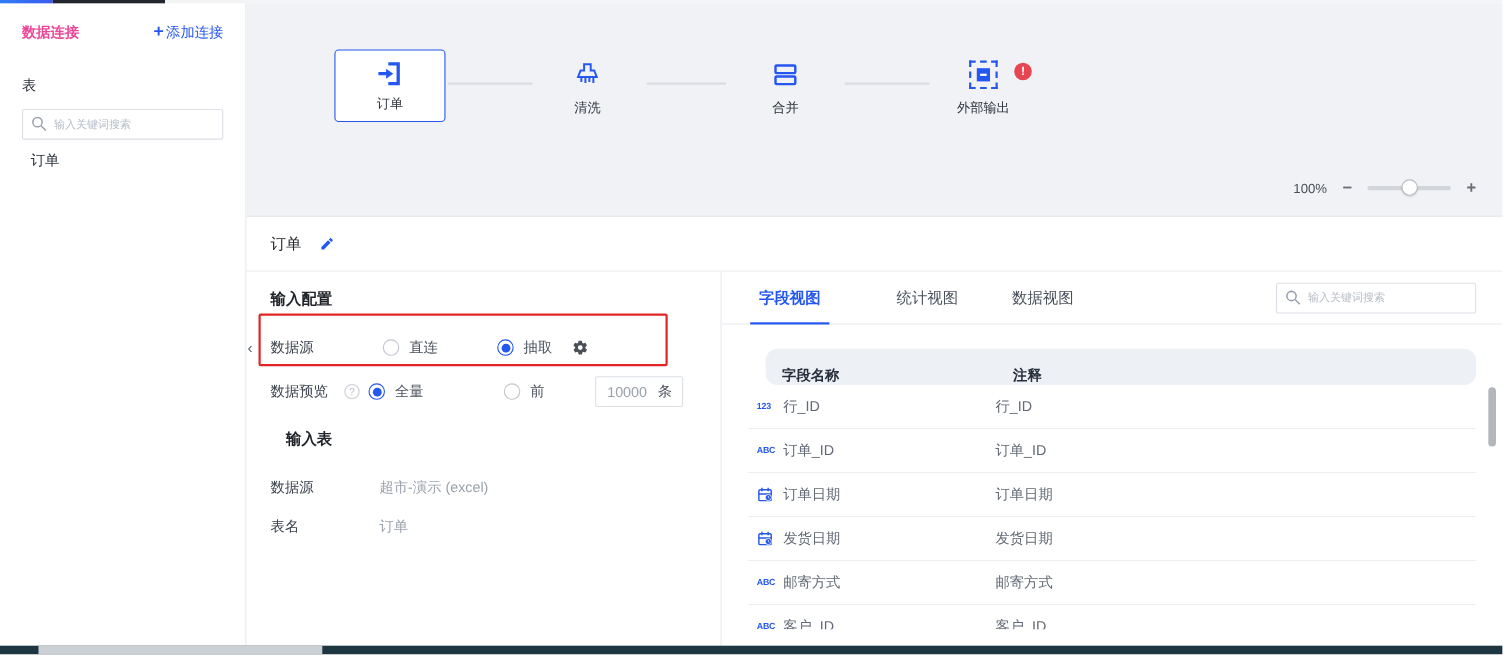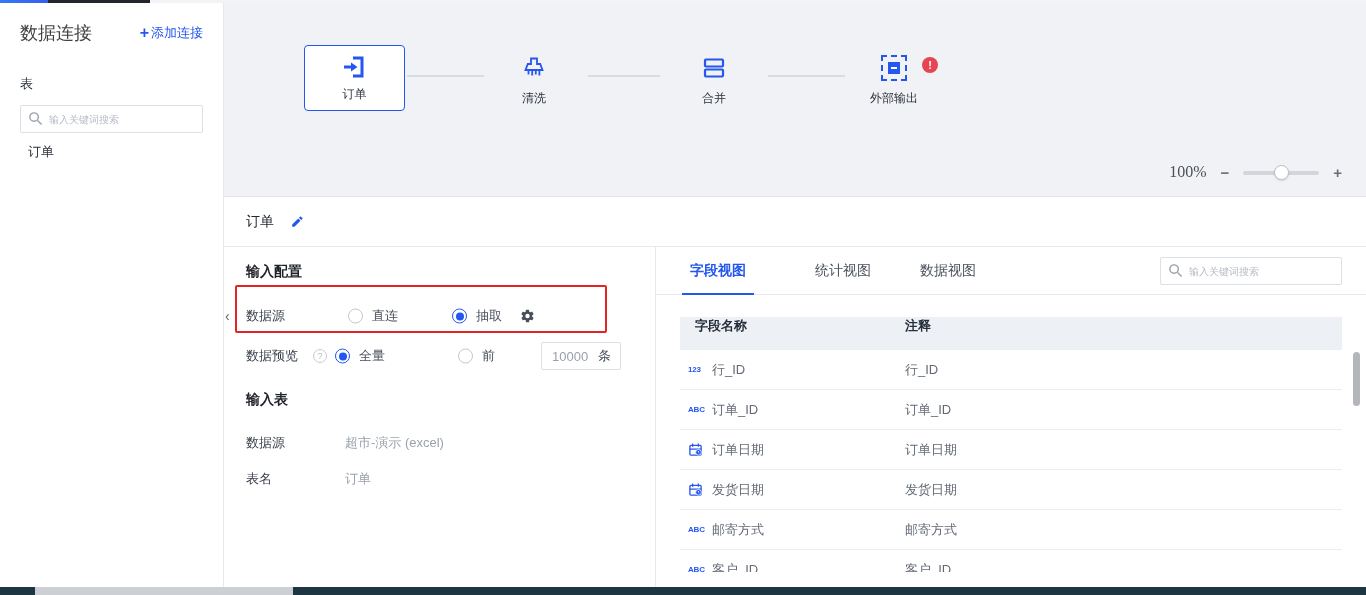--- a/index.html
+++ b/index.html
@@ -16,21 +16,21 @@
   svg { display:block; }
 
   
   .top-sliver{ position:absolute; top:0; left:0; right:0; height:3px; background:#f3f4f6; z-index:20; }
   .sliver-blue{ position:absolute; left:0; top:0; height:3px; width:48px; background:linear-gradient(90deg,#2f7bf5,#3b5bf0); }
   .sliver-dark{ position:absolute; left:48px; top:0; height:3px; width:102px; background:#23262e; }
 
   
   .sidebar{ position:absolute; left:0; top:3px; bottom:8px; width:224px; background:#fff; border-right:1px solid var(--border); z-index:5; }
   .sb-header{ display:flex; justify-content:space-between; align-items:center; padding:18px 20px 0 20px; }
-  .sb-title{ font-size:18px; font-weight:normal; color:#404040; }
+  .sb-title{ font-size:13px; font-weight:bold; color:#ec4899; }
   .add-link{ color:var(--accent); font-size:13px; display:flex; align-items:center; cursor:pointer; }
   .add-link .plus{ font-size:16px; font-weight:bold; margin-right:2px; line-height:1; }
   .conn-item{ position:relative; margin:17px 20px 0 20px; padding-left:8px; display:flex; align-items:flex-start; cursor:pointer; }
   .conn-bar{ position:absolute; left:0; top:1px; bottom:1px; width:3px; background:var(--accent); }
   .conn-texts{ flex:1; }
   .conn-name{ font-size:14px; color:#2b313b; line-height:18px; }
   .conn-type{ font-size:12px; color:#a5abb5; line-height:16px; margin-top:2px; }
   .conn-actions{ display:flex; gap:12px; align-items:center; margin-top:4px; }
   .icon-btn{ cursor:pointer; color:#8f959e; }
   .tables-label{ font-size:13px; color:#2b313b; margin:30px 20px 0 20px; }
@@ -65,39 +65,39 @@
   .n-clean{ left:270px; } .n-merge{ left:450px; } .n-output{ left:630px; }
   .output-icon{ width:26px; height:26px; border:2px dashed var(--accent); display:flex; align-items:center; justify-content:center; background:#f1f2f5; }
   .output-inner{ width:12px; height:12px; background:var(--accent); position:relative; }
   .output-inner::after{ content:""; position:absolute; left:3px; top:5px; width:6px; height:2px; background:#fff; }
   .error-badge{
     position:absolute; left:68px; top:2px; width:16px; height:16px; border-radius:50%;
     background:var(--badge); color:#fff; font-size:11px; font-weight:bold;
     display:flex; align-items:center; justify-content:center; line-height:1;
   }
   .zoom-ctl{ position:absolute; top:160px; right:24px; display:flex; align-items:center; gap:14px; }
-  .zoom-level{ font-size:16px; color:#4a4f57;font-family:Liberation Serif, serif; }
+  .zoom-level{ font-size:12px; color:#4a4f57; }
   .zoom-btn{ font-size:15px; color:#6a6f77; font-weight:bold; cursor:pointer; line-height:1; }
   .zoom-slider{ position:relative; width:76px; height:15px; cursor:pointer; }
   .zoom-track{ position:absolute; top:6px; left:0; right:0; height:4px; border-radius:2px; background:#d2d5da; }
   .zoom-knob{ position:absolute; top:0; left:31px; width:15px; height:15px; border-radius:50%;
     background:#fff; border:1px solid #b9bdc3; box-shadow:0 1px 2px rgba(0,0,0,.12); cursor:pointer; }
 
   
   .title-bar{ height:50px; display:flex; align-items:center; padding-left:22px; border-bottom:1px solid var(--border); background:#fff; }
   .tb-title{ font-size:14px; color:#23272e; }
   .tb-edit{ margin-left:16px; cursor:pointer; }
 
   
   .content{ position:relative; height:340px; display:flex; background:#fff; }
   .collapse-handle{ position:absolute; left:1px; top:62px; font-size:14px; color:#5f6672; cursor:pointer; line-height:1; z-index:6; }
 
   .config{ position:relative; width:432px; flex:none; border-right:1px solid var(--border); }
   .cfg-title{ position:absolute; left:22px; font-size:14px; font-weight:bold; color:#1f2329; }
-  .t-input-cfg{ top:16px; } .t-input-tbl{ top:144px; }
+  .t-input-cfg{ top:16px; } .t-input-tbl{ top:144px;margin-left:14px; }
   .red-annotation{ position:absolute; left:11px; top:38px; width:372px; height:48px;
     border:2px solid var(--red); border-radius:2px; pointer-events:none; z-index:7; }
   .cfg-row{ position:absolute; left:22px; right:10px; height:20px; }
   .r-ds{ top:59px; } .r-preview{ top:99px; } .r-src{ top:186px; } .r-name{ top:222px; }
   .cfg-row > *{ position:absolute; top:50%; transform:translateY(-50%); }
   .cfg-label{ left:0; font-size:13px; color:#383f4a; white-space:nowrap; }
   .radio{ width:15px; height:15px; border:1px solid #c2c6ce; border-radius:50%; background:#fff; cursor:pointer; }
   .radio.checked{ border:1.5px solid var(--accent); }
   .radio.checked::after{ content:""; position:absolute; inset:2.5px; background:var(--accent); border-radius:50%; }
   .radio-label{ font-size:13px; color:#4a515c; white-space:nowrap; cursor:pointer; }
@@ -108,21 +108,21 @@
   .cfg-value{ font-size:13px; color:#9aa1ab; white-space:nowrap; }
 
   
   .field-panel{ position:relative; flex:1; overflow:hidden; }
   .tabbar{ height:48px; border-bottom:1px solid var(--border); display:flex; align-items:center; padding-left:34px; position:relative; }
   .tab{ font-size:14px; color:#4a515c; cursor:pointer; position:relative; }
   .tab-1{ margin-right:69px; } .tab-2{ margin-right:49px; }
   .tab.active{ color:var(--accent); font-weight:bold; }
   .tab.active::after{ content:""; position:absolute; left:-8px; right:-8px; bottom:-15px; height:2px; background:var(--accent); }
   .fp-search{ position:absolute; right:24px; top:10px; width:182px; }
-  .ftable-head{ margin:22px 24px 0 24px; height:33px; background:#edf0f4; display:flex; align-items:flex-start; padding-left:15px; }
+  .ftable-head{ margin:22px 24px 0 40px; height:33px; background:#edf0f4; display:flex; align-items:flex-end; padding-left:15px;border-radius:11px; }
   .h-name{ width:210px; font-size:13px; font-weight:bold; color:#272e3b; }
   .h-comment{ font-size:13px; font-weight:bold; color:#272e3b; }
   .frows{ margin:0 24px; height:222px; overflow:hidden; }
   .frow{ height:40px; display:flex; align-items:center; padding-left:8px; border-bottom:1px solid #eceef2; cursor:pointer; }
   .ficon{ width:24px; flex:none; display:flex; align-items:center; }
   .type-text{ font-size:8px; font-weight:bold; color:var(--accent); letter-spacing:-.2px; }
   .fname{ width:193px; font-size:13px; color:#636a75; }
   .fcomment{ font-size:13px; color:#636a75; }
   .v-scrollbar{ position:absolute; right:6px; top:105px; width:7px; height:54px; border-radius:4px; background:#b3b6bb; cursor:pointer; }
 

